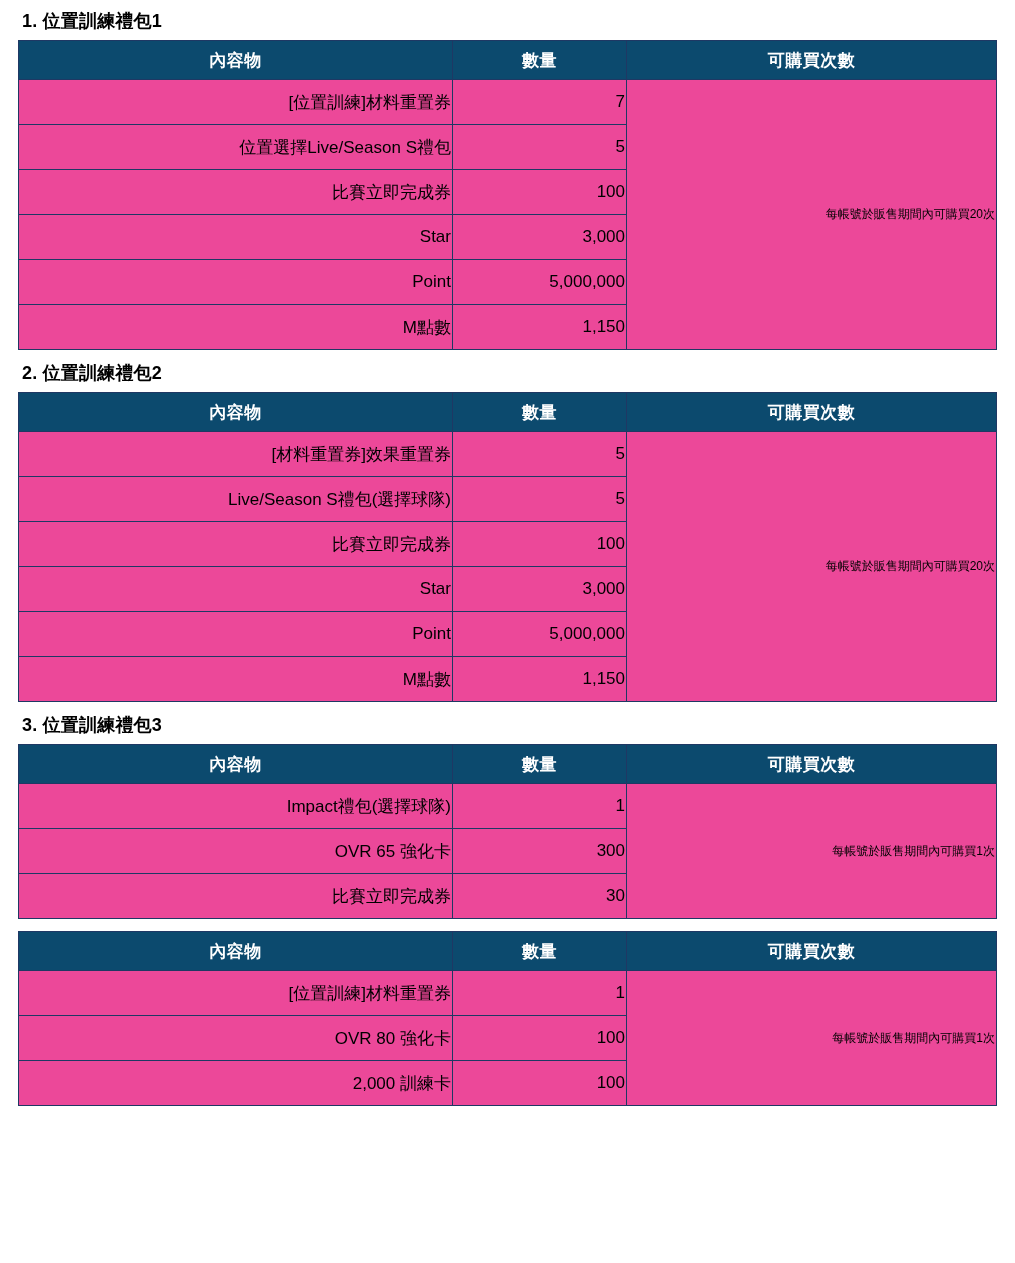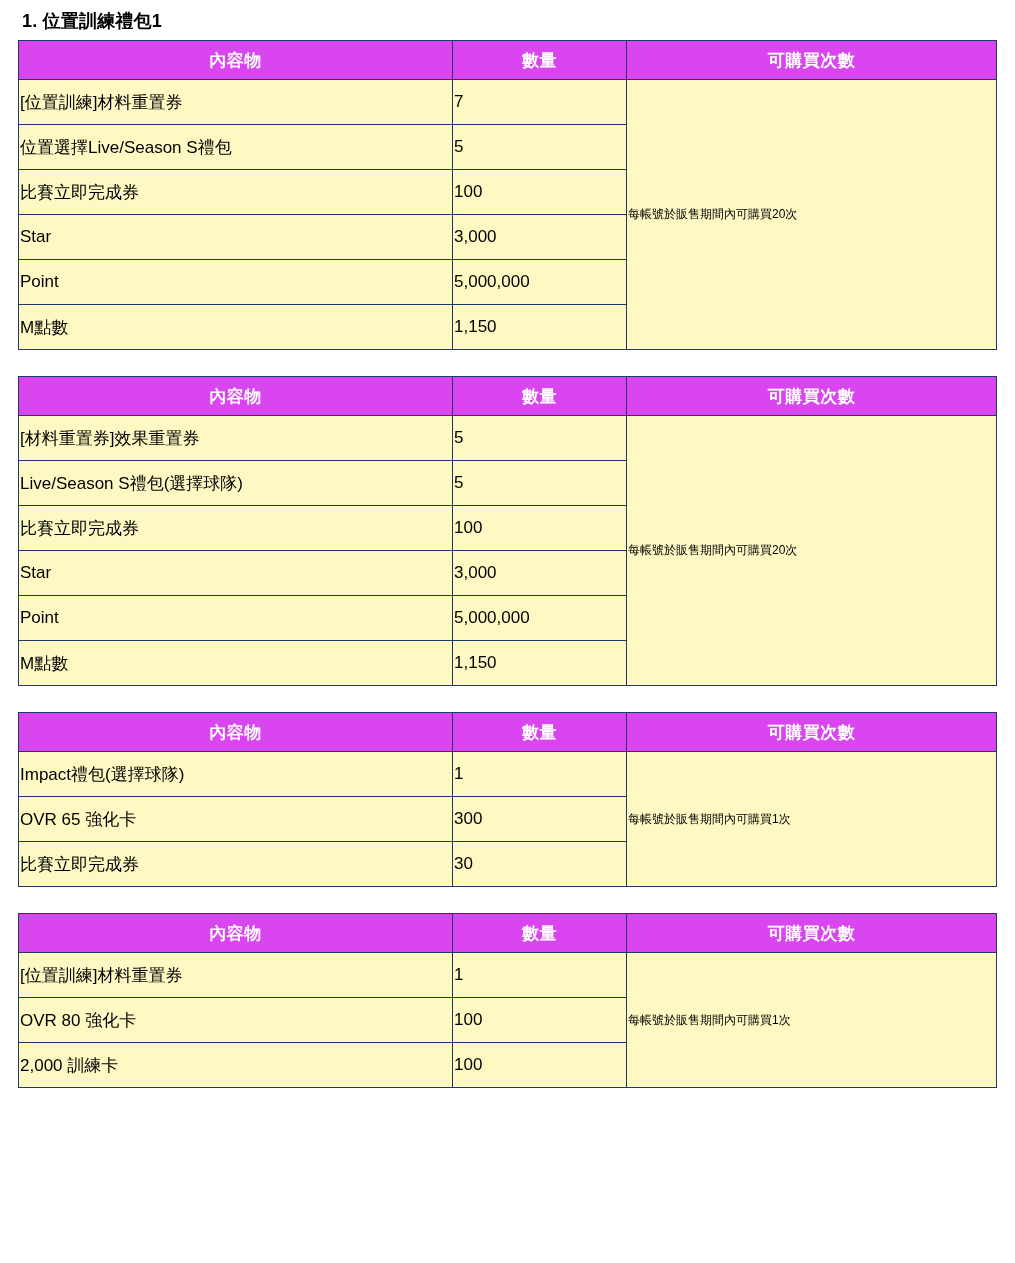--- a/index.html
+++ b/index.html
@@ -13,21 +13,21 @@
     font-family: "Liberation Sans", "DejaVu Sans", sans-serif;
     color: #000000;
     -webkit-font-smoothing: antialiased;
   }
   .page {
     width: 1015px;
     box-sizing: border-box;
     padding: 10px 18px 12px 18px;
   }
   .section {
-    margin-bottom: 26px;
+    margin-bottom: 12px;
   }
   .section:last-child {
     margin-bottom: 0;
   }
   .section-title {
     font-size: 18px;
     font-weight: bold;
     line-height: 22px;
     margin: 0 0 8px 4px;
     letter-spacing: 0.2px;
@@ -36,37 +36,37 @@
     border-collapse: collapse;
     table-layout: fixed;
     width: 978px;
     margin: 0;
   }
   table.pack-table col.c-item { width: 434px; }
   table.pack-table col.c-qty  { width: 174px; }
   table.pack-table col.c-lim  { width: 370px; }
 
   table.pack-table th {
-    background: #d946ef;
+    background: #0c4a6e;
     color: #ffffff;
     font-size: 17px;
     font-weight: bold;
     height: 36px;
     border: 1px solid #1F3864;
     text-align: center;
     vertical-align: middle;
     letter-spacing: 0.5px;
   }
   table.pack-table td {
     border: 1px solid #1F3864;
     height: 42px;
     font-size: 17px;
-    text-align: left;
+    text-align: right;
     vertical-align: middle;
-    background: #fef9c3;
+    background: #ec4899;
     color: #000000;
   }
   table.pack-table td.limit-cell {
     font-size: 12px;
   }
 </style>
 </head>
 <body>
 
 <div class="page">
@@ -110,20 +110,21 @@
         </tr>
         <tr>
           <td>M點數</td>
           <td>1,150</td>
         </tr>
       </tbody>
     </table>
   </section>
 
   <section class="section">
+    <h2 class="section-title">2. 位置訓練禮包2</h2>
     <table class="pack-table">
       <colgroup>
           <col class="c-item">
           <col class="c-qty">
           <col class="c-lim">
         </colgroup>
       <thead>
         <tr>
           <th>內容物</th>
           <th>數量</th>
@@ -154,20 +155,21 @@
         </tr>
         <tr>
           <td>M點數</td>
           <td>1,150</td>
         </tr>
       </tbody>
     </table>
   </section>
 
   <section class="section">
+    <h2 class="section-title">3. 位置訓練禮包3</h2>
     <table class="pack-table">
       <colgroup>
           <col class="c-item">
           <col class="c-qty">
           <col class="c-lim">
         </colgroup>
       <thead>
         <tr>
           <th>內容物</th>
           <th>數量</th>

